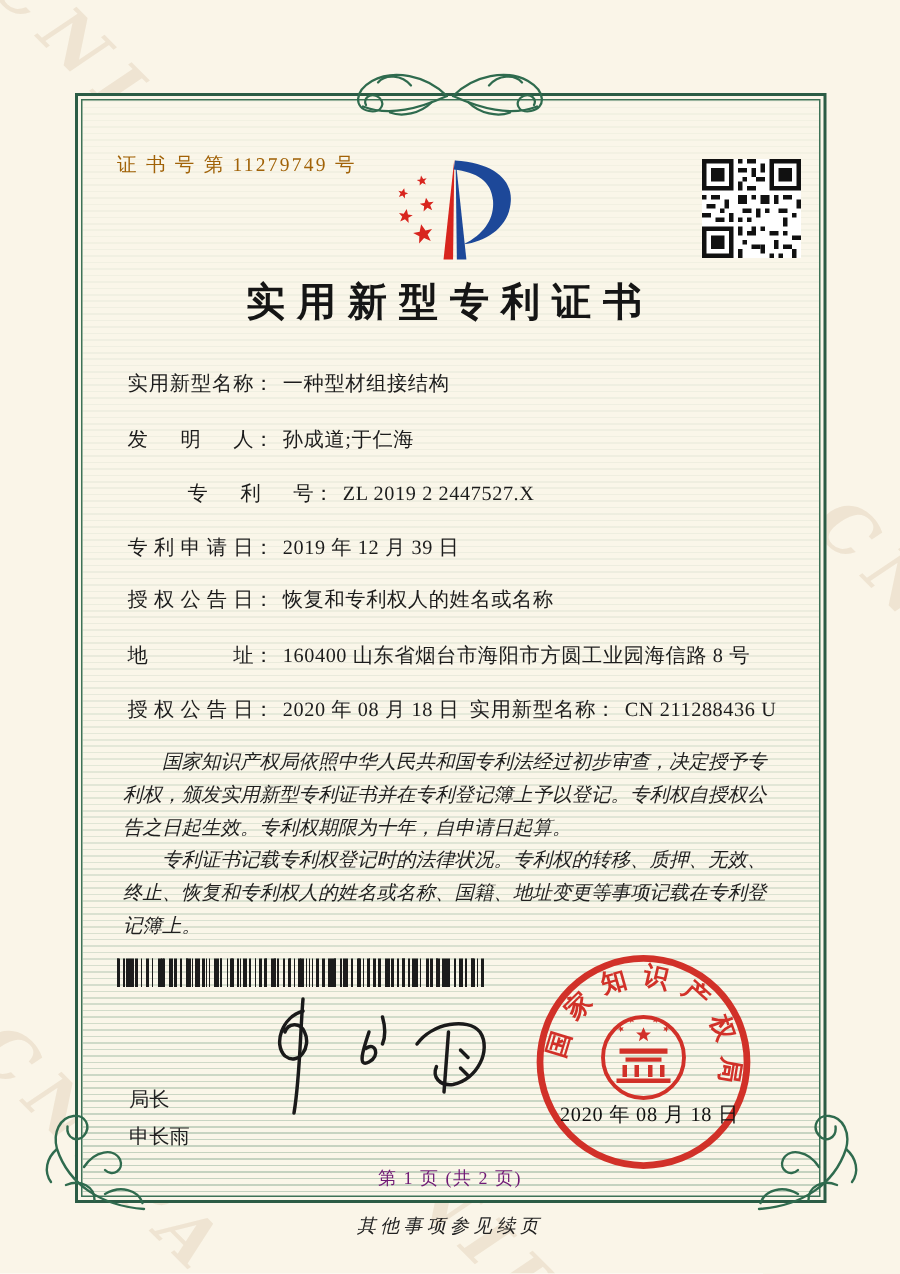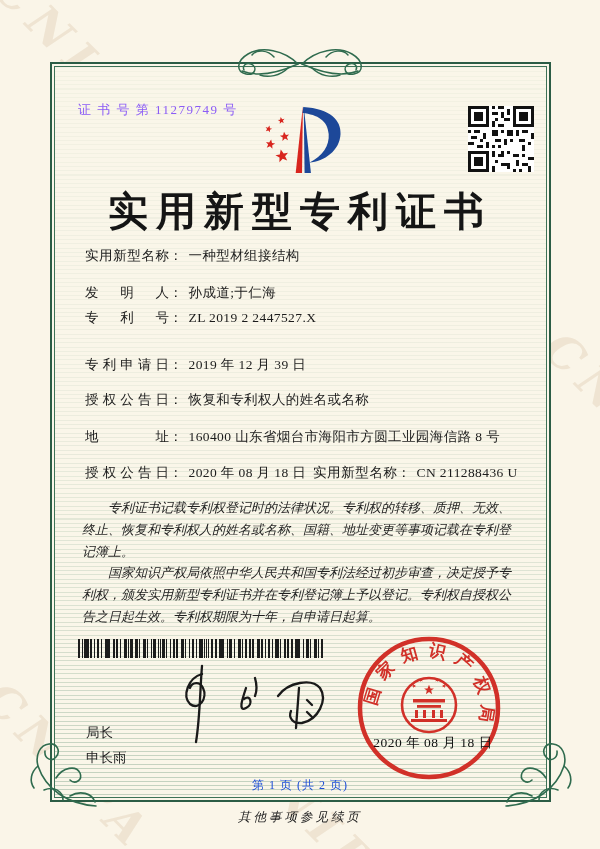--- a/index.html
+++ b/index.html
@@ -23,53 +23,53 @@
   .wave{position:absolute;inset:3px;
         background:repeating-linear-gradient(180deg, rgba(63,122,88,0.30) 0px, rgba(63,122,88,0.30) 1px, rgba(0,0,0,0) 1px, rgba(0,0,0,0) 4.3px);
         -webkit-mask-image:linear-gradient(180deg, rgba(0,0,0,0.12) 0%, rgba(0,0,0,0.22) 45%, rgba(0,0,0,0.55) 75%, rgba(0,0,0,0.95) 97%);
         mask-image:linear-gradient(180deg, rgba(0,0,0,0.12) 0%, rgba(0,0,0,0.22) 45%, rgba(0,0,0,0.55) 75%, rgba(0,0,0,0.95) 97%);}
 
   .ornament{position:absolute;pointer-events:none;}
   .orn-top{left:210px;top:44px;}
   .orn-bl{left:26px;top:736px;}
   .orn-br{left:502px;top:736px;transform:scaleX(-1);}
 
-  .cert-no{position:absolute;left:78px;top:101px;font-size:13px;color:#8b5cf6;letter-spacing:1.5px;}
+  .cert-no{position:absolute;left:78px;top:101px;font-size:13px;color:#a16207;letter-spacing:1.5px;}
   .logo{position:absolute;left:250px;top:99px;}
   .qr{position:absolute;left:468px;top:106px;}
 
   .title{position:absolute;left:0;top:184px;width:600px;text-align:center;
-         font-size:40px;font-weight:bold;color:#151515;letter-spacing:8px;}
+         font-size:26px;font-weight:bold;color:#151515;letter-spacing:8px;}
 
   .fields{position:absolute;left:85px;top:247px;width:440px;font-size:13.5px;color:#1c1c1c;}
   .frow{position:absolute;left:0;white-space:nowrap;}
   .f-label{display:inline-block;width:84px;text-align:justify;text-align-last:justify;}
   .f-colon{display:inline-block;margin-right:6px;}
   .f-value{letter-spacing:0.4px;text-align:right;}
-  .r0{top:0px;}.r1{top:37px;}.r2{top:62px;}.r3{top:109px;}.r4{top:144px;}.r5{top:181px;}.r6{top:217px;}
+  .r0{top:0px;}.r1{top:37px;}.r2{top:73px;margin-left:40px;}.r3{top:109px;}.r4{top:144px;}.r5{top:181px;}.r6{top:217px;}
   .grant-no{position:absolute;left:228px;top:0;}
 
   .intro{position:absolute;left:82px;top:497px;width:440px;font-size:13px;line-height:21.8px;
          color:#1f1f1f;font-style:italic;}
   .intro p{margin:0;text-indent:2em;}
 
   .barcode{position:absolute;left:78px;top:639px;width:246px;height:19px;
     background:
      repeating-linear-gradient(90deg,#1c1c1c 0 2px,rgba(0,0,0,0) 2px 4px,#1c1c1c 4px 5px,rgba(0,0,0,0) 5px 8px,#1c1c1c 8px 11px,rgba(0,0,0,0) 11px 12px,#1c1c1c 12px 13px,rgba(0,0,0,0) 13px 16px,#1c1c1c 16px 17px,rgba(0,0,0,0) 17px 19px),
      repeating-linear-gradient(90deg,#1c1c1c 0 1px,rgba(0,0,0,0) 1px 6px,#1c1c1c 6px 8px,rgba(0,0,0,0) 8px 13px,#1c1c1c 13px 14px,rgba(0,0,0,0) 14px 23px);}
 
   .signer{position:absolute;left:86px;top:720px;font-family:"Liberation Sans","DejaVu Sans",sans-serif;
           font-size:13.5px;color:#222;line-height:25px;}
   .signature{position:absolute;left:160px;top:660px;}
 
   .seal-wrap{position:absolute;left:354px;top:633px;}
   .seal-date{position:absolute;left:353px;top:734px;width:160px;text-align:center;
              font-size:13.5px;color:#111;letter-spacing:0.5px;}
 
-  .page-num{position:absolute;left:0;top:777px;width:600px;text-align:center;font-size:12px;color:#1d4ed8;letter-spacing:1px;}
+  .page-num{position:absolute;left:0;top:777px;width:600px;text-align:center;font-size:12px;color:#701a75;letter-spacing:1px;}
   .cont-note{position:absolute;left:0;top:809px;width:600px;text-align:center;
              font-size:12.5px;color:#222;font-style:italic;letter-spacing:3px;}
 </style>
 </head>
 <body>
 
 <div class="page">
 
   <div class="wm wm1">CNIPA</div>
   <div class="wm wm2">CNIPA</div>
@@ -214,22 +214,22 @@
     </div>
     <div class="frow r6">
       <span class="f-label">授权公告日</span><span class="f-colon">：</span><span class="f-value">2020 年 08 月 18 日</span>
       <span class="grant-no">
         <span class="f-label">实用新型名称</span><span class="f-colon">：</span><span class="f-value">CN 211288436 U</span>
       </span>
     </div>
   </div>
 
   <div class="intro">
+    <p>国家知识产权局依照中华人民共和国专利法经过初步审查，决定授予专利权，颁发实用新型专利证书并在专利登记簿上予以登记。专利权自授权公告之日起生效。专利权期限为十年，自申请日起算。</p>
     <p>专利证书记载专利权登记时的法律状况。专利权的转移、质押、无效、终止、恢复和专利权人的姓名或名称、国籍、地址变更等事项记载在专利登记簿上。</p>
-    <p>国家知识产权局依照中华人民共和国专利法经过初步审查，决定授予专利权，颁发实用新型专利证书并在专利登记簿上予以登记。专利权自授权公告之日起生效。专利权期限为十年，自申请日起算。</p>
   </div>
 
   <div class="barcode"></div>
 
   <div class="signer">
     <div>局长</div>
     <div>申长雨</div>
   </div>
 
   <svg class="signature" width="185" height="88" viewBox="0 0 185 88">

